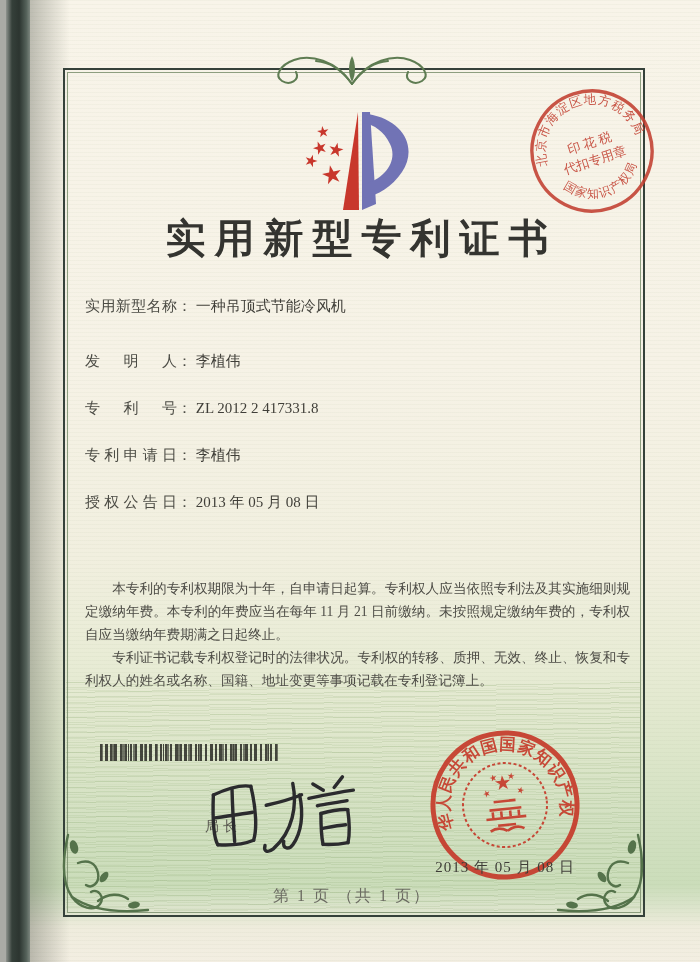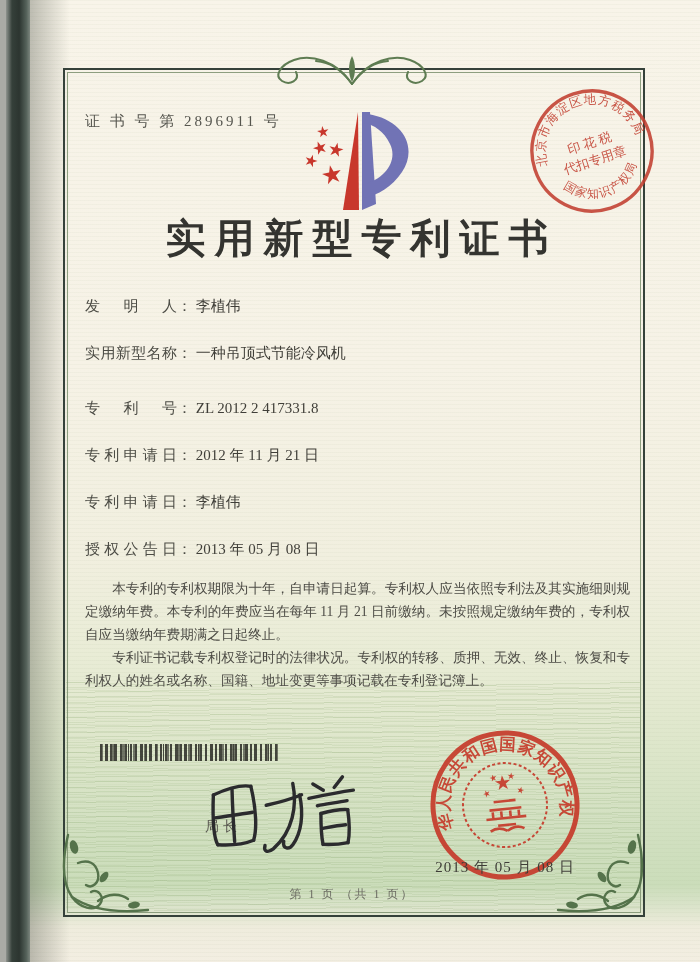--- a/index.html
+++ b/index.html
@@ -56,21 +56,21 @@
   .sig-title{position:absolute;left:164px;top:818px;font-size:14px;letter-spacing:4px;color:#5b5a52;margin-left:41px;}
   .sig-svg{position:absolute;left:205px;top:768px;width:160px;height:95px;}
 
   .seal{position:absolute;left:425px;top:725px;width:160px;height:160px;opacity:.92;}
   .seal-date{position:absolute;left:413px;top:858px;width:184px;text-align:center;
     font-size:15px;letter-spacing:1px;color:#3e3d37;z-index:6;}
 
   .tax-stamp{position:absolute;left:527px;top:86px;width:130px;height:130px;opacity:.88;z-index:5;}
 
   .footer{position:absolute;left:63px;top:886px;width:578px;text-align:center;
-    font-size:12px;letter-spacing:2px;color:#6b6b62;}
+    font-size:16px;letter-spacing:2px;color:#6b6b62;}
 
   .flourish-top{position:absolute;left:252px;top:50px;width:200px;height:40px;}
   .flourish-bl{position:absolute;left:58px;top:833px;width:92px;height:82px;}
   .flourish-br{position:absolute;left:556px;top:833px;width:92px;height:82px;transform:scaleX(-1);}
 
   .z-top{z-index:5;}
 </style>
 </head>
 <body>
 
@@ -112,56 +112,51 @@
       <path d="M10,2 C4,28 4,50 14,64 C22,75 36,79 42,71 C47,64 40,55 33,59"></path>
       <path d="M14,64 C34,78 60,80 90,77"></path>
       <path d="M20,30 C30,26 38,30 40,40 C42,50 34,56 28,52"></path>
       <path d="M40,68 C50,60 62,60 70,66"></path>
     </g>
     <ellipse cx="16" cy="14" rx="4" ry="7" fill="#55734b" transform="rotate(-15 16 14)"></ellipse>
     <ellipse cx="46" cy="44" rx="3.4" ry="6" fill="#55734b" transform="rotate(35 46 44)"></ellipse>
     <ellipse cx="76" cy="72" rx="6" ry="3.4" fill="#55734b" transform="rotate(-10 76 72)"></ellipse>
   </svg>
 
-  <div class="cert-no">证 书 号 第 2896911 号</div>
 
   <svg class="logo" viewBox="0 0 120 110">
     <defs>
       <path id="st-logo" d="M0,-1 L0.2245,-0.309 0.951,-0.309 0.363,0.118 0.588,0.809 0,0.382 -0.588,0.809 -0.363,0.118 -0.951,-0.309 -0.2245,-0.309 Z"></path>
     </defs>
     <polygon points="62,4 47,102 63,102" fill="#c8372c"></polygon>
     <polygon points="66,4 66,102 80,96 74,4" fill="#7173b5"></polygon>
     <path d="M72,6 C108,12 122,40 106,64 C96,79 82,87 68,90 L66,77 C90,71 102,52 94,36 C88,23 78,17 68,15 Z" fill="#7173b5"></path>
     <g fill="#c8372c">
       <use href="#st-logo" transform="translate(36,67) scale(10) rotate(-12)"></use>
       <use href="#st-logo" transform="translate(15,53) scale(6.5) rotate(18)"></use>
       <use href="#st-logo" transform="translate(24,40) scale(7) rotate(-20)"></use>
       <use href="#st-logo" transform="translate(40,42) scale(7.5) rotate(12)"></use>
       <use href="#st-logo" transform="translate(27,24) scale(6) rotate(-8)"></use>
     </g>
   </svg>
 
   <div class="title">实用新型专利证书</div>
 
   <div class="fields">
-    <div class="frow">
-      <span class="flabel">发明人</span><span class="fcolon">：</span>
-      <span class="fvalue">李植伟</span>
-    </div>
     <div class="frow first">
       <span class="flabel">实用新型名称</span><span class="fcolon">：</span>
       <span class="fvalue">一种吊顶式节能冷风机</span>
     </div>
     <div class="frow">
+      <span class="flabel">发明人</span><span class="fcolon">：</span>
+      <span class="fvalue">李植伟</span>
+    </div>
+    <div class="frow">
       <span class="flabel">专利号</span><span class="fcolon">：</span>
       <span class="fvalue">ZL 2012 2 417331.8</span>
-    </div>
-    <div class="frow">
-      <span class="flabel">专利申请日</span><span class="fcolon">：</span>
-      <span class="fvalue">2012 年 11 月 21 日</span>
     </div>
     <div class="frow">
       <span class="flabel">专利申请日</span><span class="fcolon">：</span>
       <span class="fvalue">李植伟</span>
     </div>
     <div class="frow">
       <span class="flabel">授权公告日</span><span class="fcolon">：</span>
       <span class="fvalue">2013 年 05 月 08 日</span>
     </div>
   </div>

